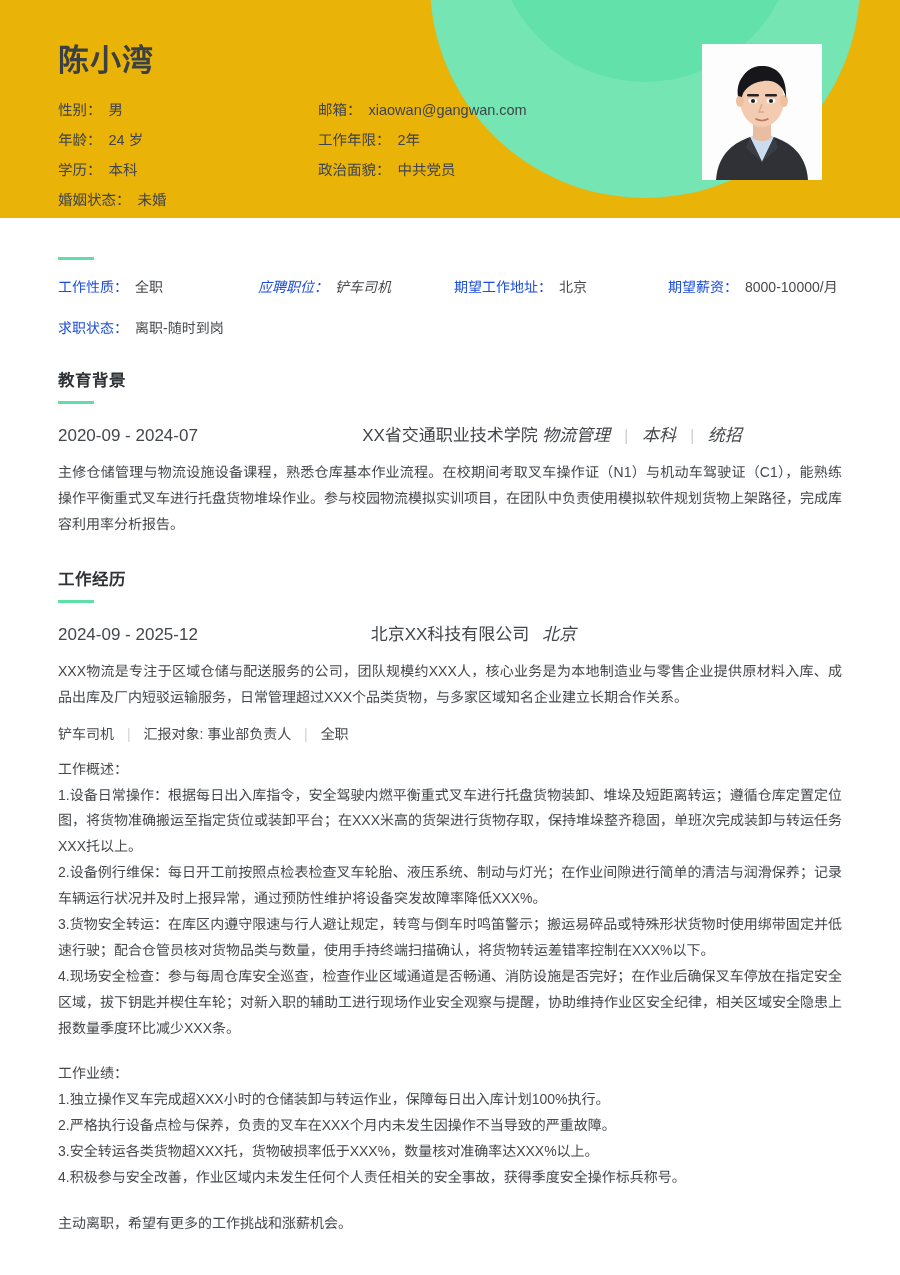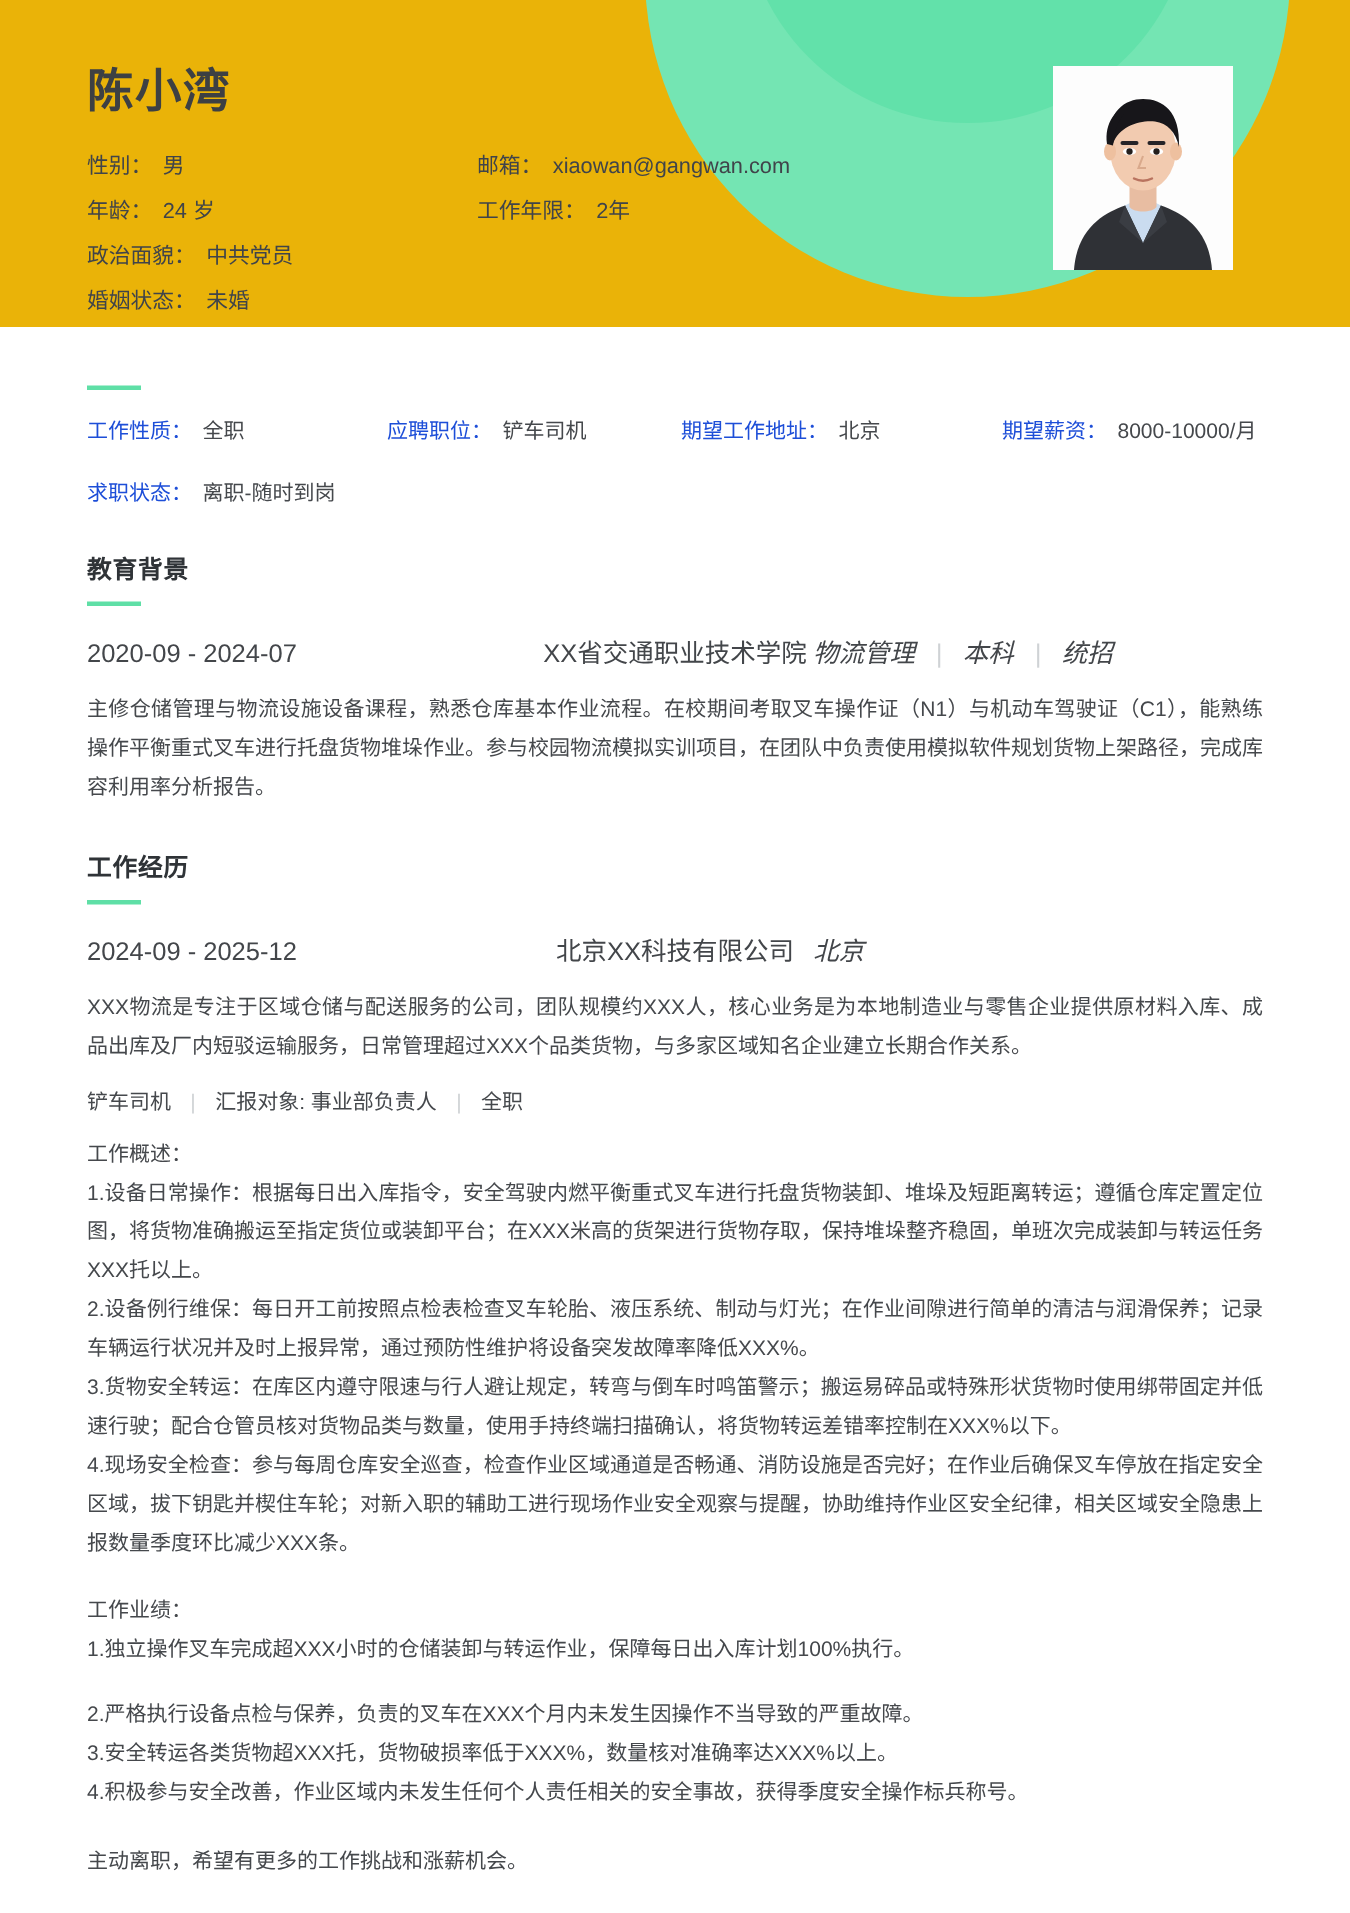--- a/index.html
+++ b/index.html
@@ -117,21 +117,21 @@
     font-size: 14px;
     color: #45484c;
     margin-bottom: 20px;
     line-height: 1.5;
   }
   .kv-row:last-child { margin-bottom: 0; }
   .kv { display: flex; }
   .kv .k { color: #1d4ed8; }
   .kv .v { margin-left: 7px; color: #45484c; }
   .kv.c1 { width: 200px; }
-  .kv.c2 { width: 196px; }
+  .kv.c2 { width: 196px; font-style: italic; }
   .kv.c3 { width: 214px; }
   .kv.c4 { flex: 1; }
 
   .entry-head {
     display: flex;
     align-items: baseline;
     font-size: 17px;
     color: #43464a;
     margin-bottom: 14px;
   }
@@ -192,20 +192,24 @@
         <div class="meta-cell col1">
           <span class="meta-label">年龄：</span>
           <span class="meta-value">24 岁</span>
         </div>
         <div class="meta-cell">
           <span class="meta-label">工作年限：</span>
           <span class="meta-value">2年</span>
         </div>
       </div>
       <div class="meta-row">
+        <div class="meta-cell col1">
+          <span class="meta-label">学历：</span>
+          <span class="meta-value">本科</span>
+        </div>
         <div class="meta-cell">
           <span class="meta-label">政治面貌：</span>
           <span class="meta-value">中共党员</span>
         </div>
       </div>
       <div class="meta-row">
         <div class="meta-cell">
           <span class="meta-label">婚姻状态：</span>
           <span class="meta-value">未婚</span>
         </div>
@@ -321,21 +325,21 @@
 
       <div class="para tight" style="margin-bottom:0">工作概述：</div>
       <div class="para tight" style="margin-bottom:0">1.设备日常操作：根据每日出入库指令，安全驾驶内燃平衡重式叉车进行托盘货物装卸、堆垛及短距离转运；遵循仓库定置定位图，将货物准确搬运至指定货位或装卸平台；在XXX米高的货架进行货物存取，保持堆垛整齐稳固，单班次完成装卸与转运任务XXX托以上。</div>
       <div class="para tight" style="margin-bottom:0">2.设备例行维保：每日开工前按照点检表检查叉车轮胎、液压系统、制动与灯光；在作业间隙进行简单的清洁与润滑保养；记录车辆运行状况并及时上报异常，通过预防性维护将设备突发故障率降低XXX%。</div>
       <div class="para tight" style="margin-bottom:0">3.货物安全转运：在库区内遵守限速与行人避让规定，转弯与倒车时鸣笛警示；搬运易碎品或特殊形状货物时使用绑带固定并低速行驶；配合仓管员核对货物品类与数量，使用手持终端扫描确认，将货物转运差错率控制在XXX%以下。</div>
       <div class="para tight">4.现场安全检查：参与每周仓库安全巡查，检查作业区域通道是否畅通、消防设施是否完好；在作业后确保叉车停放在指定安全区域，拔下钥匙并楔住车轮；对新入职的辅助工进行现场作业安全观察与提醒，协助维持作业区安全纪律，相关区域安全隐患上报数量季度环比减少XXX条。</div>
 
       <div class="gap-sm"></div>
 
       <div class="para tight" style="margin-bottom:0">工作业绩：</div>
-      <div class="para tight" style="margin-bottom:17px">1.独立操作叉车完成超XXX小时的仓储装卸与转运作业，保障每日出入库计划100%执行。</div>
+      <div class="para tight" style="margin-bottom:0">1.独立操作叉车完成超XXX小时的仓储装卸与转运作业，保障每日出入库计划100%执行。</div>
       <div class="para tight" style="margin-bottom:0">2.严格执行设备点检与保养，负责的叉车在XXX个月内未发生因操作不当导致的严重故障。</div>
       <div class="para tight" style="margin-bottom:0">3.安全转运各类货物超XXX托，货物破损率低于XXX%，数量核对准确率达XXX%以上。</div>
       <div class="para tight">4.积极参与安全改善，作业区域内未发生任何个人责任相关的安全事故，获得季度安全操作标兵称号。</div>
 
       <div class="gap-sm"></div>
 
       <div class="para">主动离职，希望有更多的工作挑战和涨薪机会。</div>
     </div>
 
     <div class="section">

